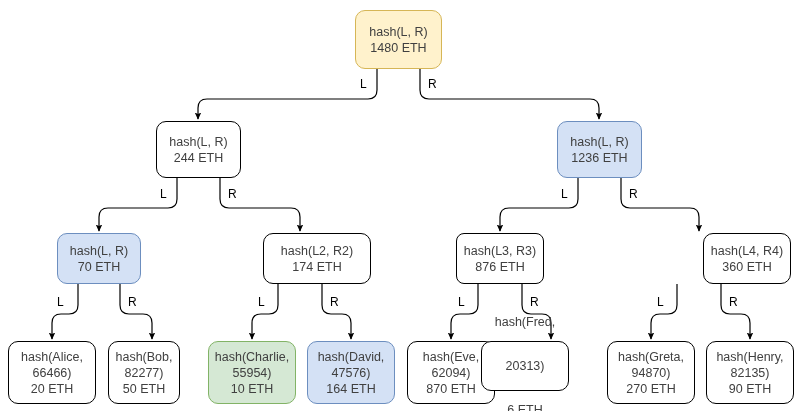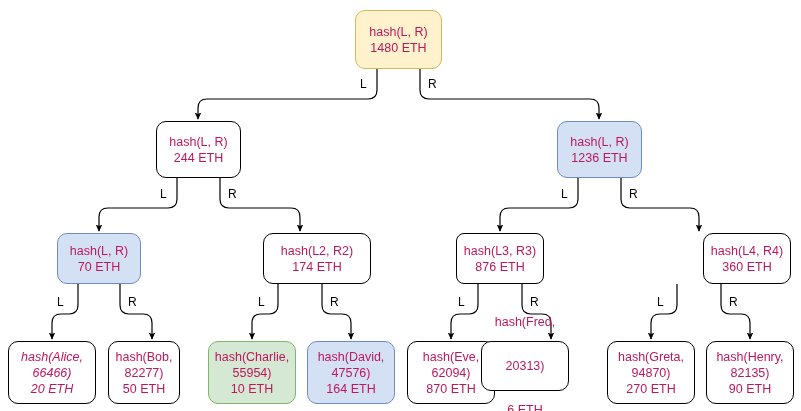--- a/index.html
+++ b/index.html
@@ -40,21 +40,21 @@
     box-sizing: border-box;
     border: 1.2px solid #000000;
     border-radius: 10px;
     background: #ffffff;
     display: flex;
     flex-direction: column;
     align-items: center;
     justify-content: center;
     text-align: center;
     font-size: 12.5px;
-    color: #be185d;
+    color: #404040;
     line-height: 1.28;
     padding: 2px 3px;
   }
   .node span { display: block; white-space: nowrap; }
   .node.fill-cream { background: #fff2cc; border-color: #d6b656; }
   .node.fill-blue  { background: #d4e1f5; border-color: #6c8ebf; }
   .node.fill-green { background: #d5e8d4; border-color: #82b366; }
 </style>
 </head>
 <body>
@@ -121,21 +121,21 @@
         <span>174 ETH</span>
       </div>
       <div class="node" style="left: 456px; top: 233px; width: 88px; height: 51px; border-radius: 8px;">
         <span>hash(L3, R3)</span>
         <span>876 ETH</span>
       </div>
       <div class="node" style="left: 655px; top: 233px; width: 88px; height: 51px; margin-left: 48px;">
         <span>hash(L4, R4)</span>
         <span>360 ETH</span>
       </div>
-      <div class="node" style="left: 8px; top: 341px; width: 88px; height: 63px; font-style: italic;">
+      <div class="node" style="left: 8px; top: 341px; width: 88px; height: 63px;">
         <span>hash(Alice,</span>
         <span>66466)</span>
         <span>20 ETH</span>
       </div>
       <div class="node" style="left: 108px; top: 341px; width: 72px; height: 63px;">
         <span>hash(Bob,</span>
         <span>82277)</span>
         <span>50 ETH</span>
       </div>
       <div class="node fill-green" style="left: 208px; top: 341px; width: 88px; height: 63px;">

